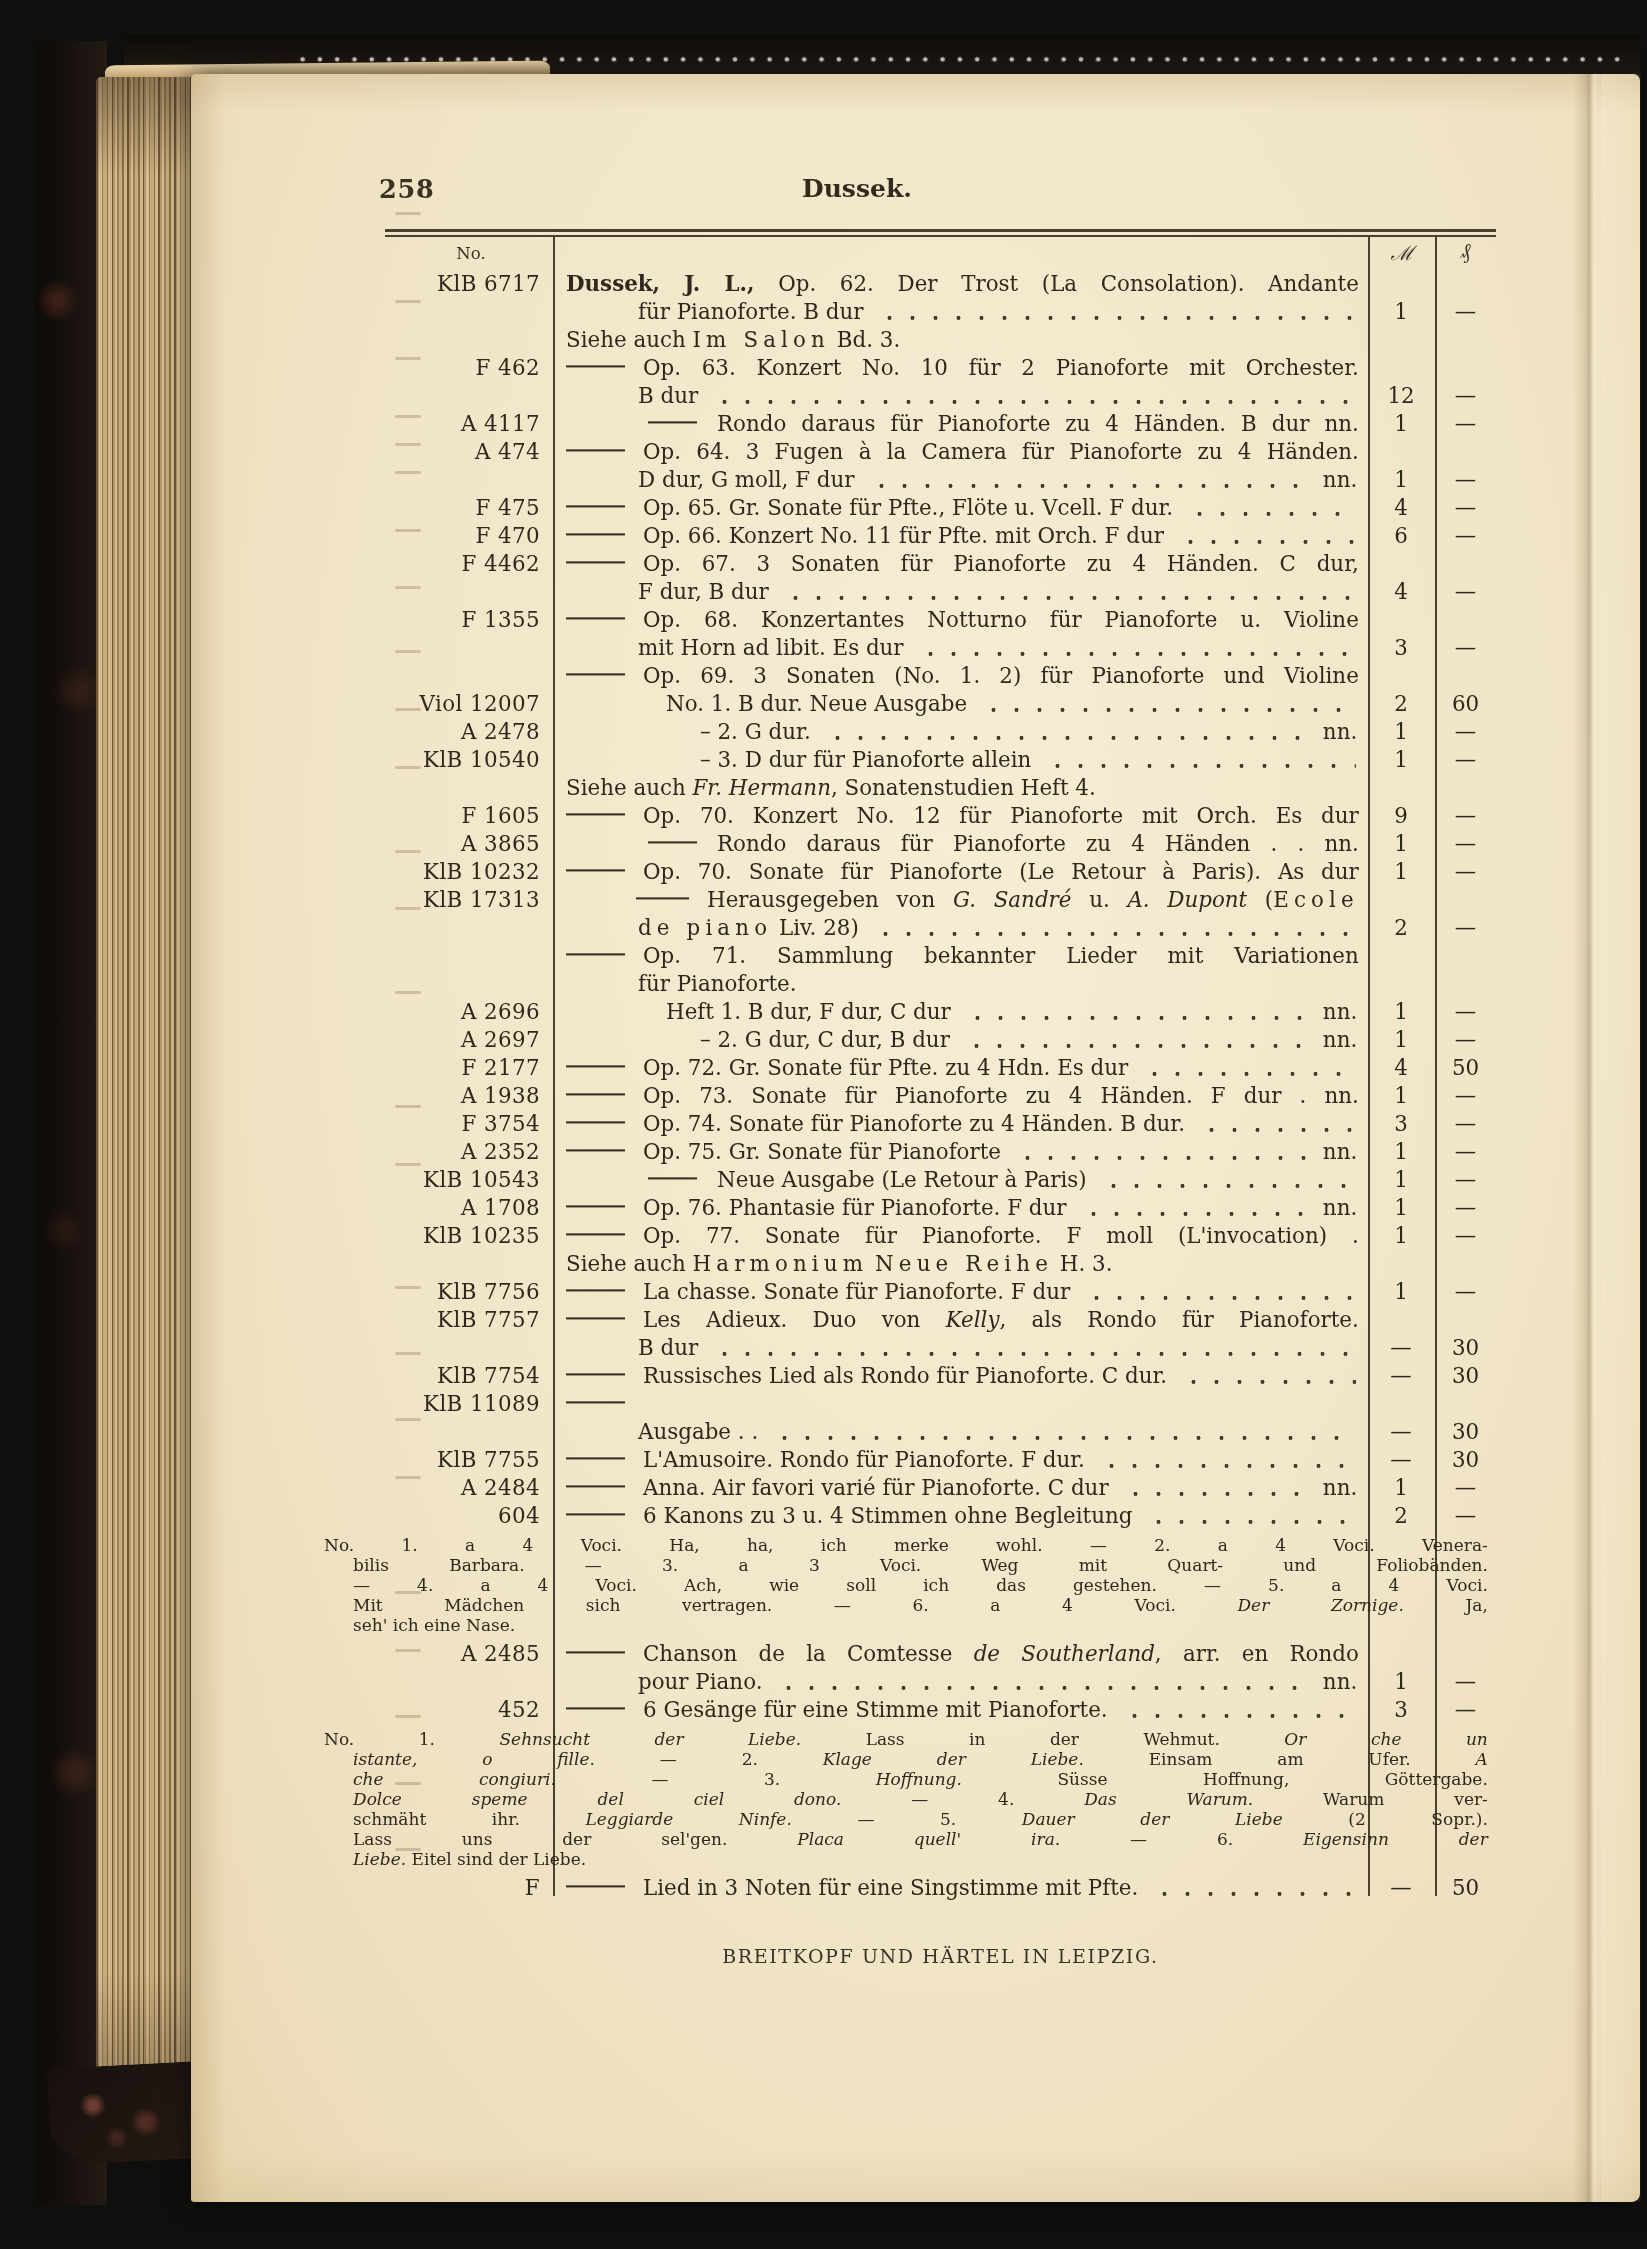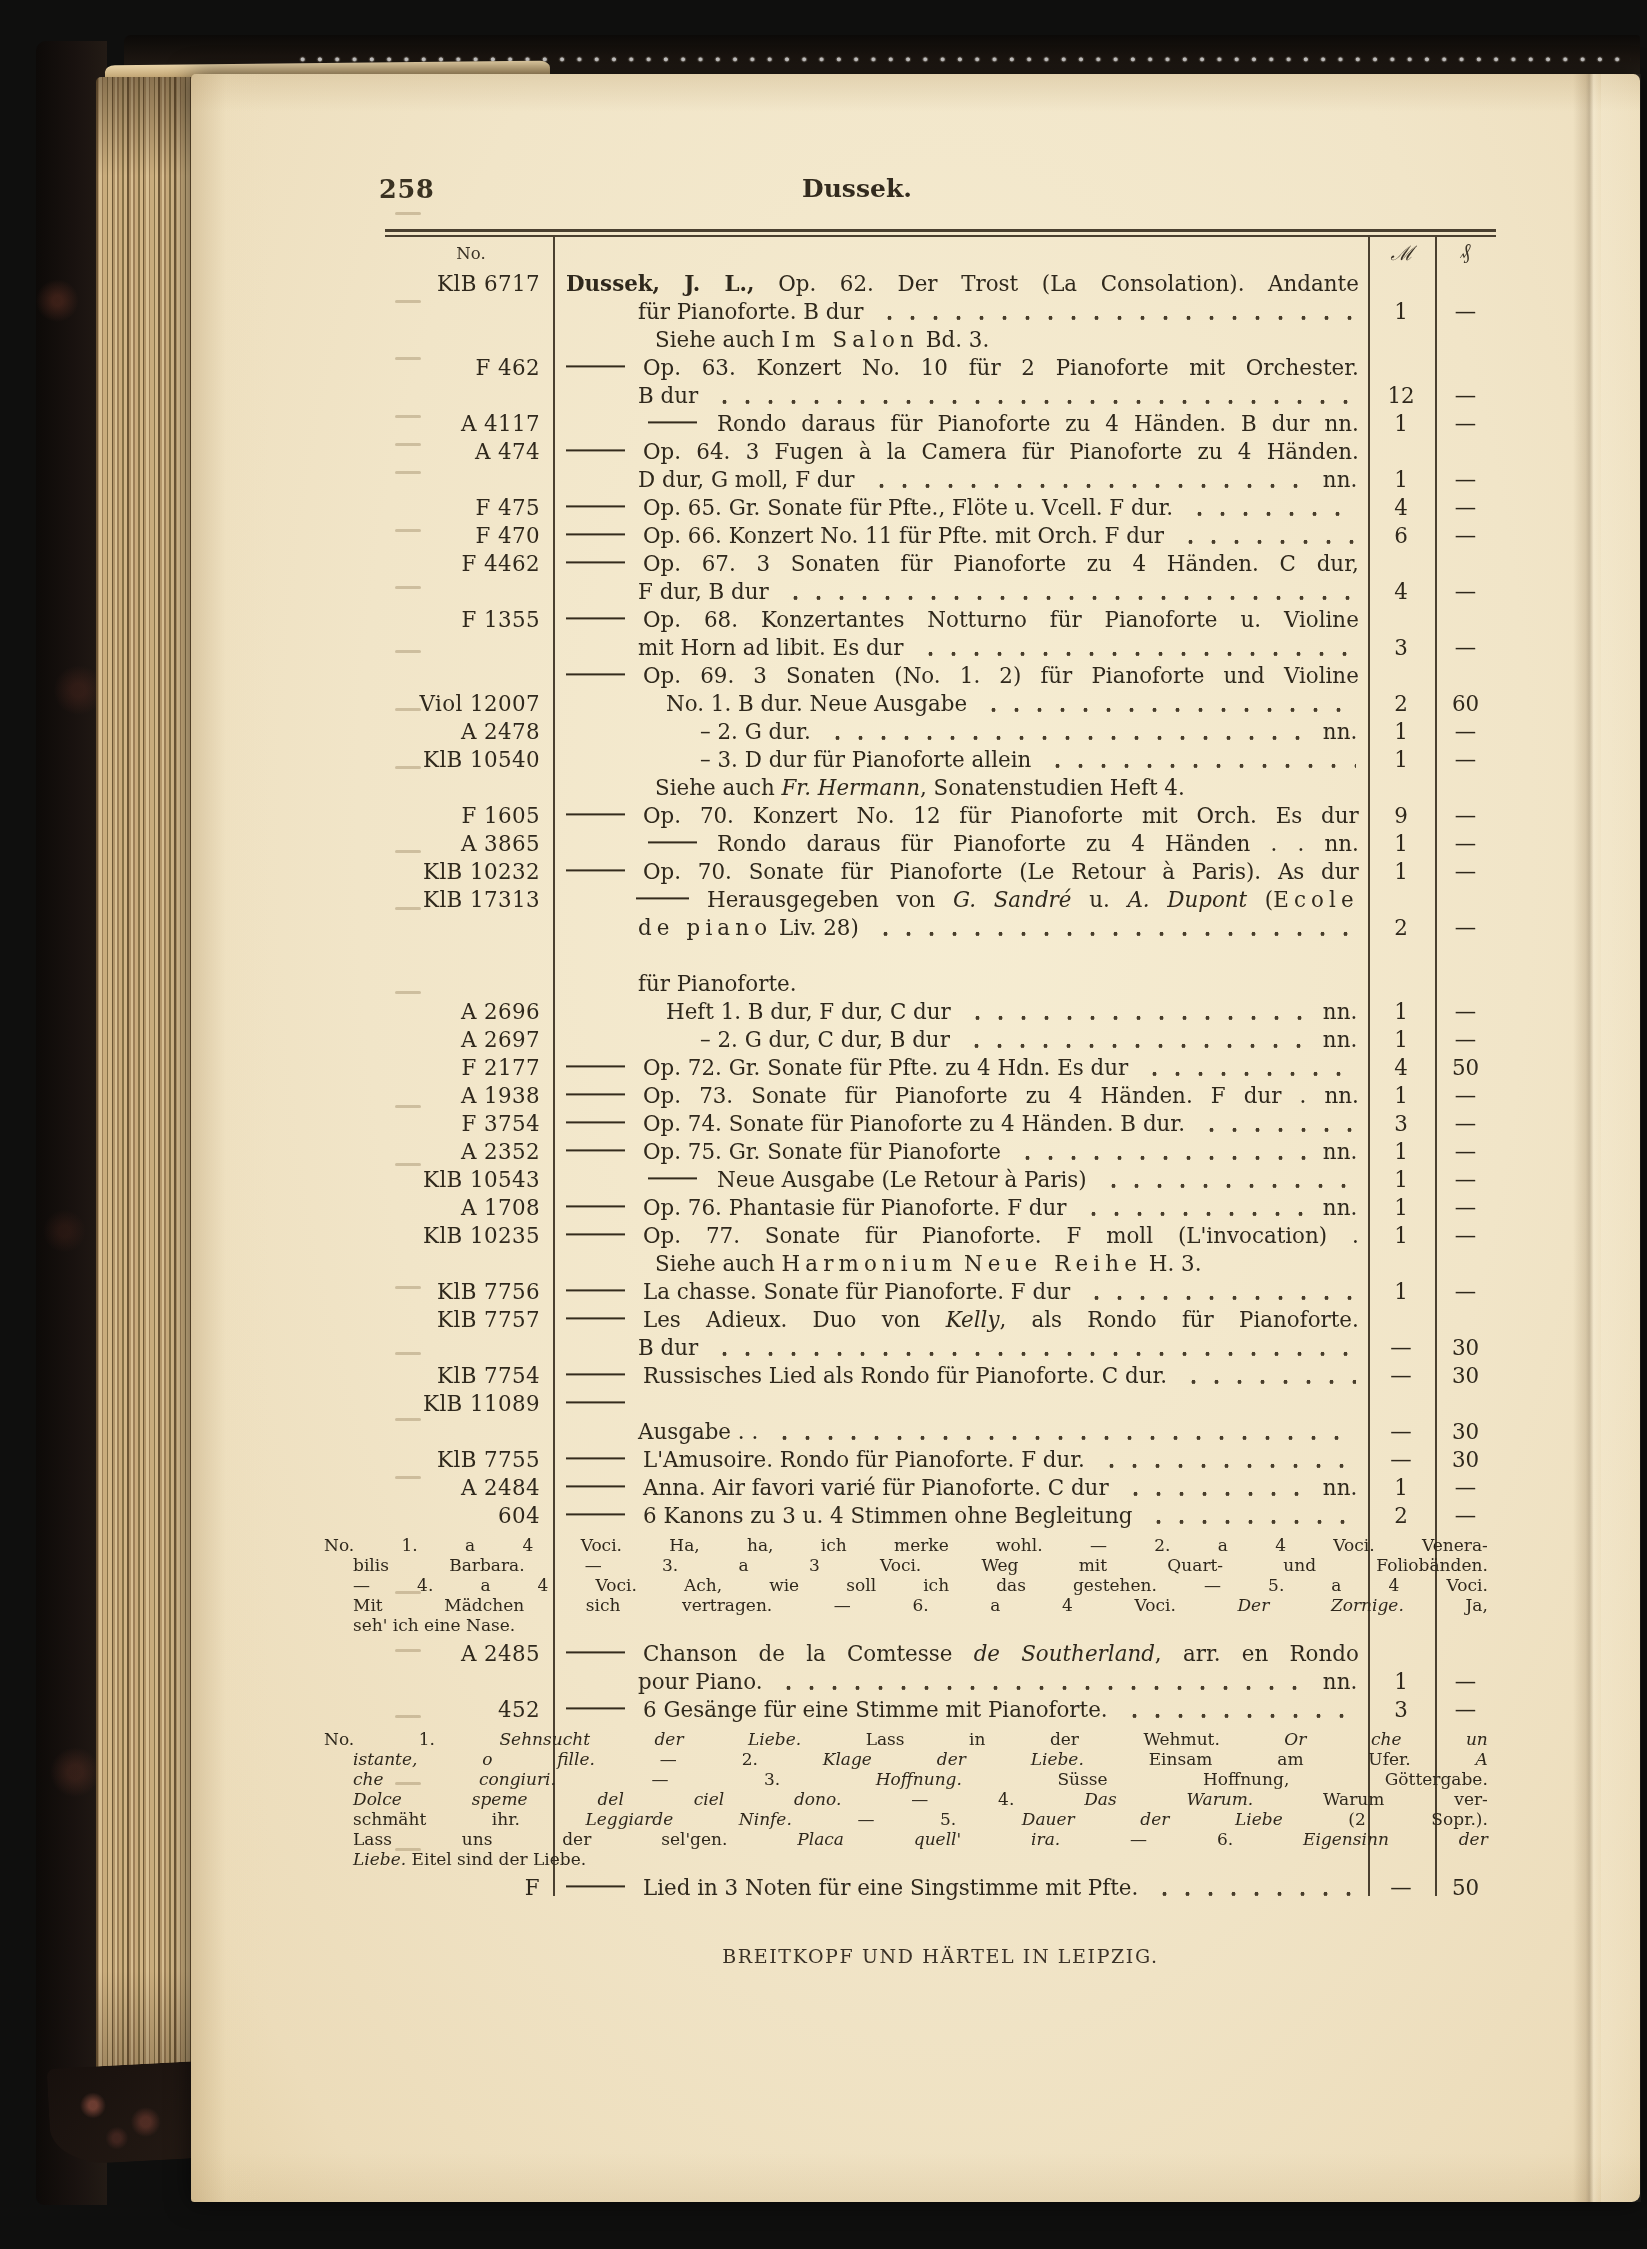--- a/index.html
+++ b/index.html
@@ -79,21 +79,21 @@
   .desc{flex:1 1 auto;display:flex;min-width:0;padding-left:13px;padding-right:8.2px;}
   .dash{flex:none;align-self:center;border-top:2.8px solid #342b1d;transform:translateY(-1.6px);}
   .d1{width:59px;margin-right:18px;}
   .d2{margin-left:82px;width:49px;margin-right:20px;}
   .d3{margin-left:70px;width:53px;margin-right:18px;}
   .txt{white-space:nowrap;}
   .txt.just{flex:1 1 auto;white-space:normal;text-align:justify;text-align-last:justify;}
   .i1{margin-left:72px;}
   .i2{margin-left:100px;}
   .i3{margin-left:134px;}
-  .nt{margin-left:89px;text-align:center;}
+  .nt{text-align:center;}
   .s1{margin-left:120px;}
   .s2{margin-left:149px;}
   .g{letter-spacing:.24em;}
   .lead{flex:1 1 auto;min-width:20px;align-self:flex-end;height:5.8px;margin:0 3.3px 5.8px 10px;
     background-image:radial-gradient(circle,#483d2b 1.8px,rgba(0,0,0,0) 2.2px);
     background-size:23px 5.8px;background-position:5px 0.8px;background-repeat:repeat-x;}
   .tail{flex:none;margin-left:6.6px;margin-right:1.6px;}
   .m,.pf{flex:none;text-align:center;font-size:21.4px;}
   .m{width:68px;}
   .pf{width:61px;}
@@ -343,20 +343,24 @@
         <span class="no"></span>
         <span class="desc">
           <span class="txt i1"><span class="g">de piano</span> Liv. 28)</span>
           <span class="lead"></span>
         </span>
         <span class="m">2</span>
         <span class="pf">—</span>
       </div>
       <div class="line">
         <span class="no"></span>
+        <span class="desc">
+          <span class="dash d1"></span>
+          <span class="txt just">Op. 71. Sammlung bekannter Lieder mit Variationen</span>
+        </span>
         <span class="m"></span>
         <span class="pf"></span>
       </div>
       <div class="line">
         <span class="no"></span>
         <span class="desc">
           <span class="txt i1">für Pianoforte.</span>
         </span>
         <span class="m"></span>
         <span class="pf"></span>

